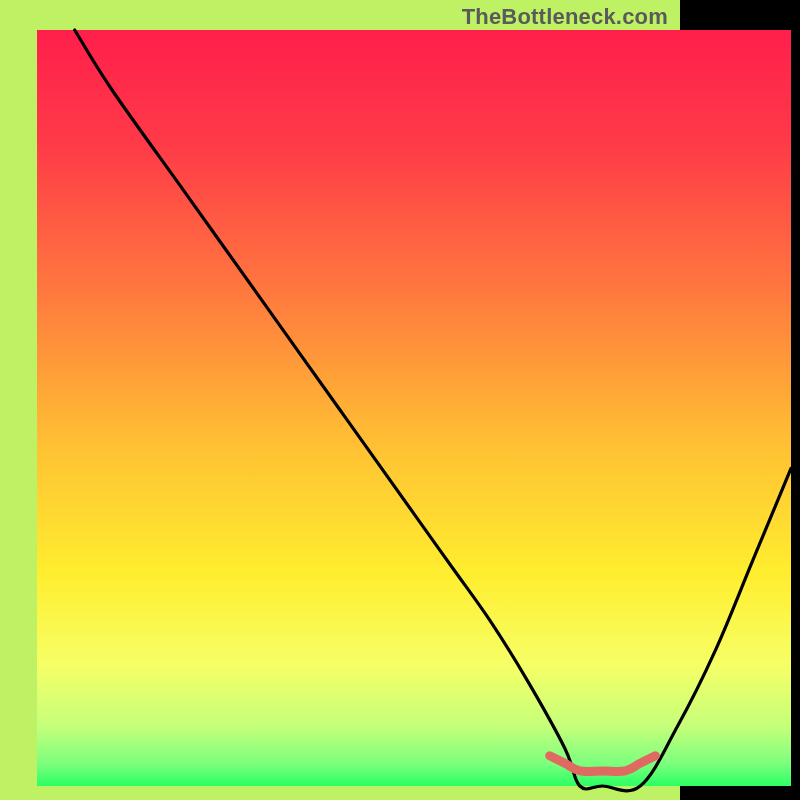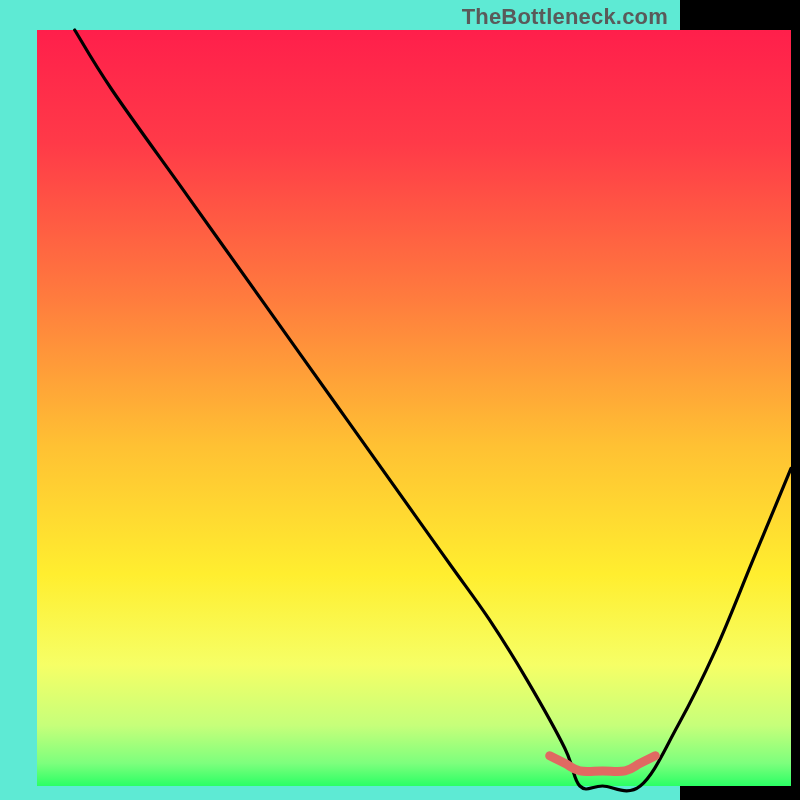--- a/index.html
+++ b/index.html
@@ -8,21 +8,21 @@
     background: #000;
     width: 800px;
     height: 800px;
     overflow: hidden;
     font-family: Arial, Helvetica, sans-serif;
   }
   .frame {
     position: relative;
     width: 680px;
     height: 800px;
-    background: #5eead4;
+    background: #bef264;
   }
   .watermark {
     position: absolute;
     top: 4px;
     right: 12px;
     color: #5a5a5a;
     font-size: 22px;
     font-weight: 600;
     letter-spacing: 0.2px;
   }

